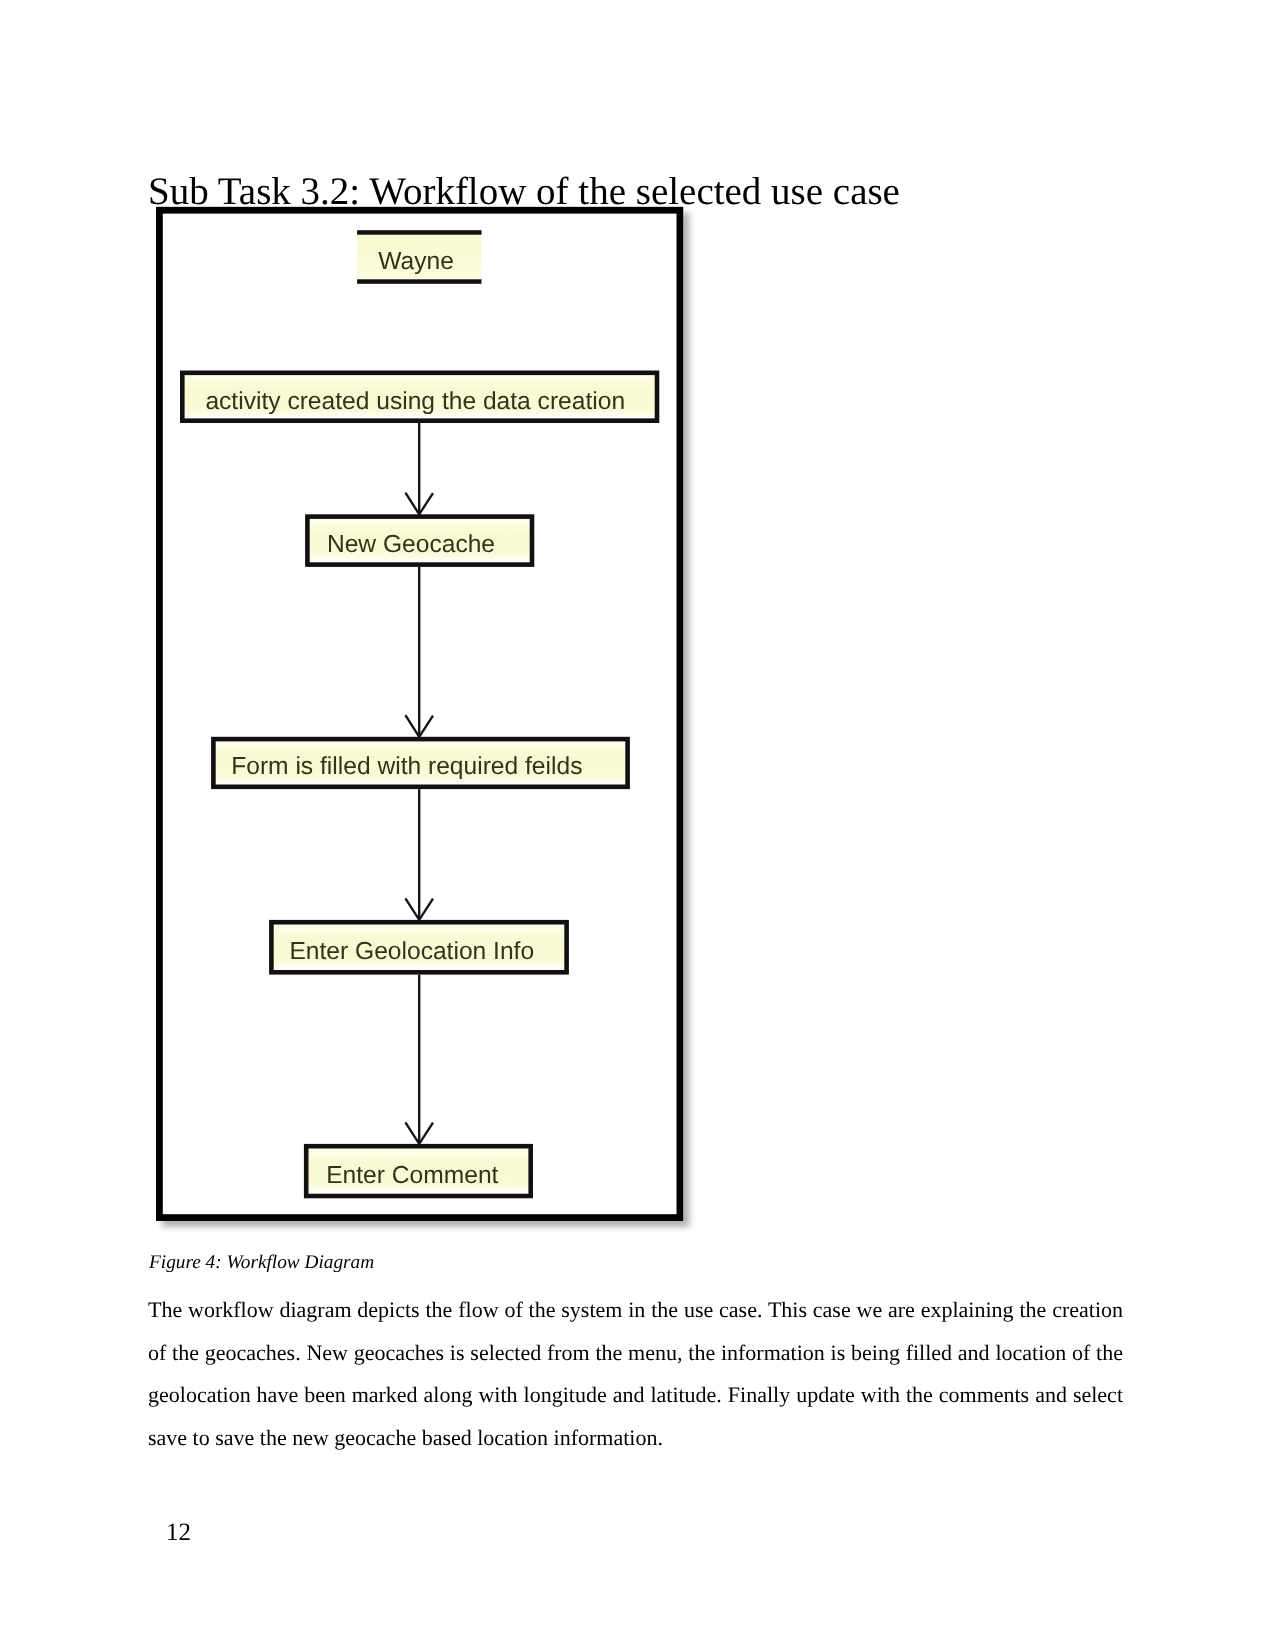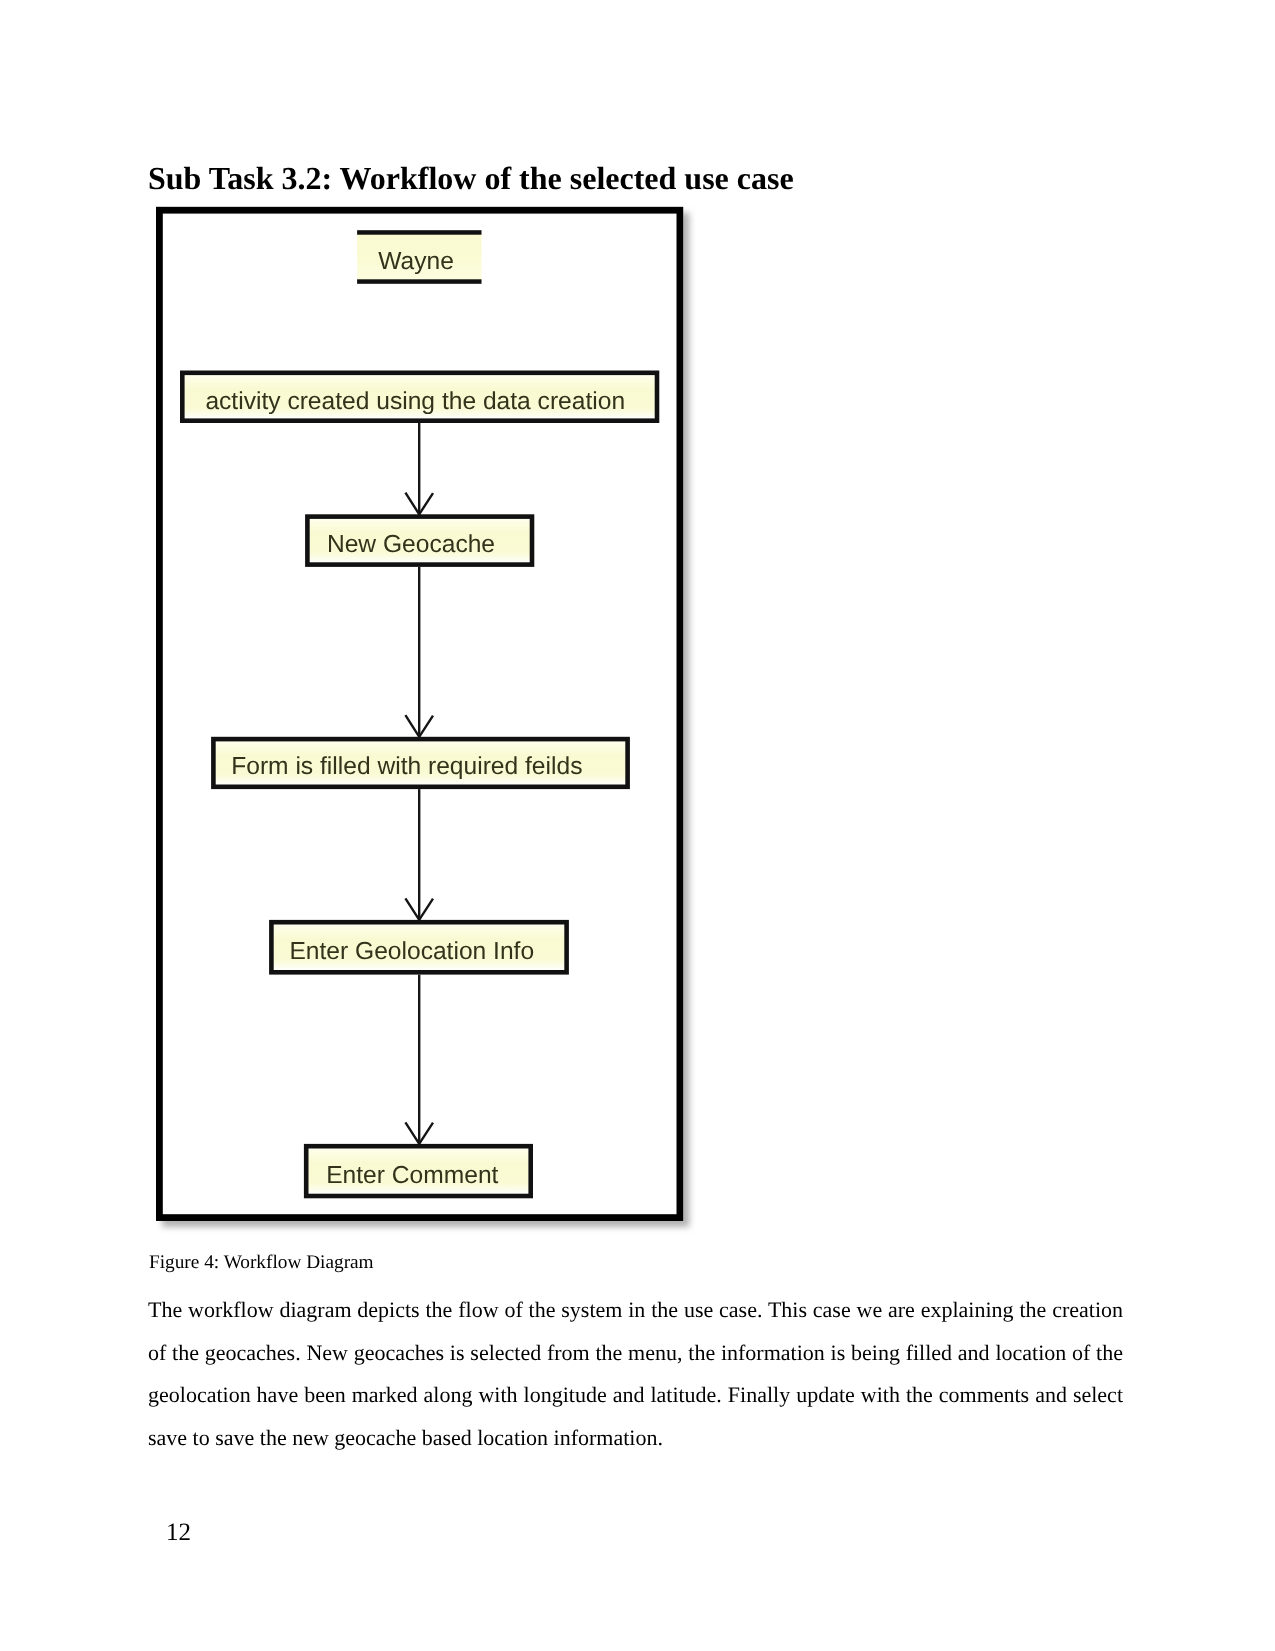--- a/index.html
+++ b/index.html
@@ -3,27 +3,27 @@
 <meta charset="utf-8">
 <title>Workflow Diagram Page</title>
 <style>
   html,body{margin:0;padding:0;}
   *{-webkit-font-smoothing:antialiased;text-rendering:geometricPrecision;}
   .page{transform:translateZ(0);}
   body{width:1275px;height:1651px;background:#ffffff;overflow:hidden;
        font-family:"Liberation Serif",serif;color:#000;}
   .page{position:relative;width:1275px;height:1651px;}
 
-  .heading{position:absolute;left:148px;top:160px;font-size:32px;font-weight:bold;
+  .heading{position:absolute;left:148px;top:169px;font-size:39px;font-weight:normal;
            white-space:nowrap;}
 
   .figure{position:absolute;left:156px;top:206px;width:548px;height:1040px;filter:blur(0.5px);text-align:right;}
   .figure svg{display:block;}
 
-  .caption{position:absolute;left:149px;top:1252px;font-size:19.3px;}
+  .caption{position:absolute;left:149px;top:1252px;font-size:19.3px;font-style:italic;}
 
   .body-text{position:absolute;left:148px;top:1289px;width:975px;font-size:22px;
              line-height:42.6px;text-align:justify;}
 
   .pageno{position:absolute;left:150px;top:1519px;font-size:25px;margin-left:16px;}
 
   .node-text{font-family:"Liberation Sans",sans-serif;font-size:24.6px;fill:#33331c;}
 </style>
 </head>
 <body>

